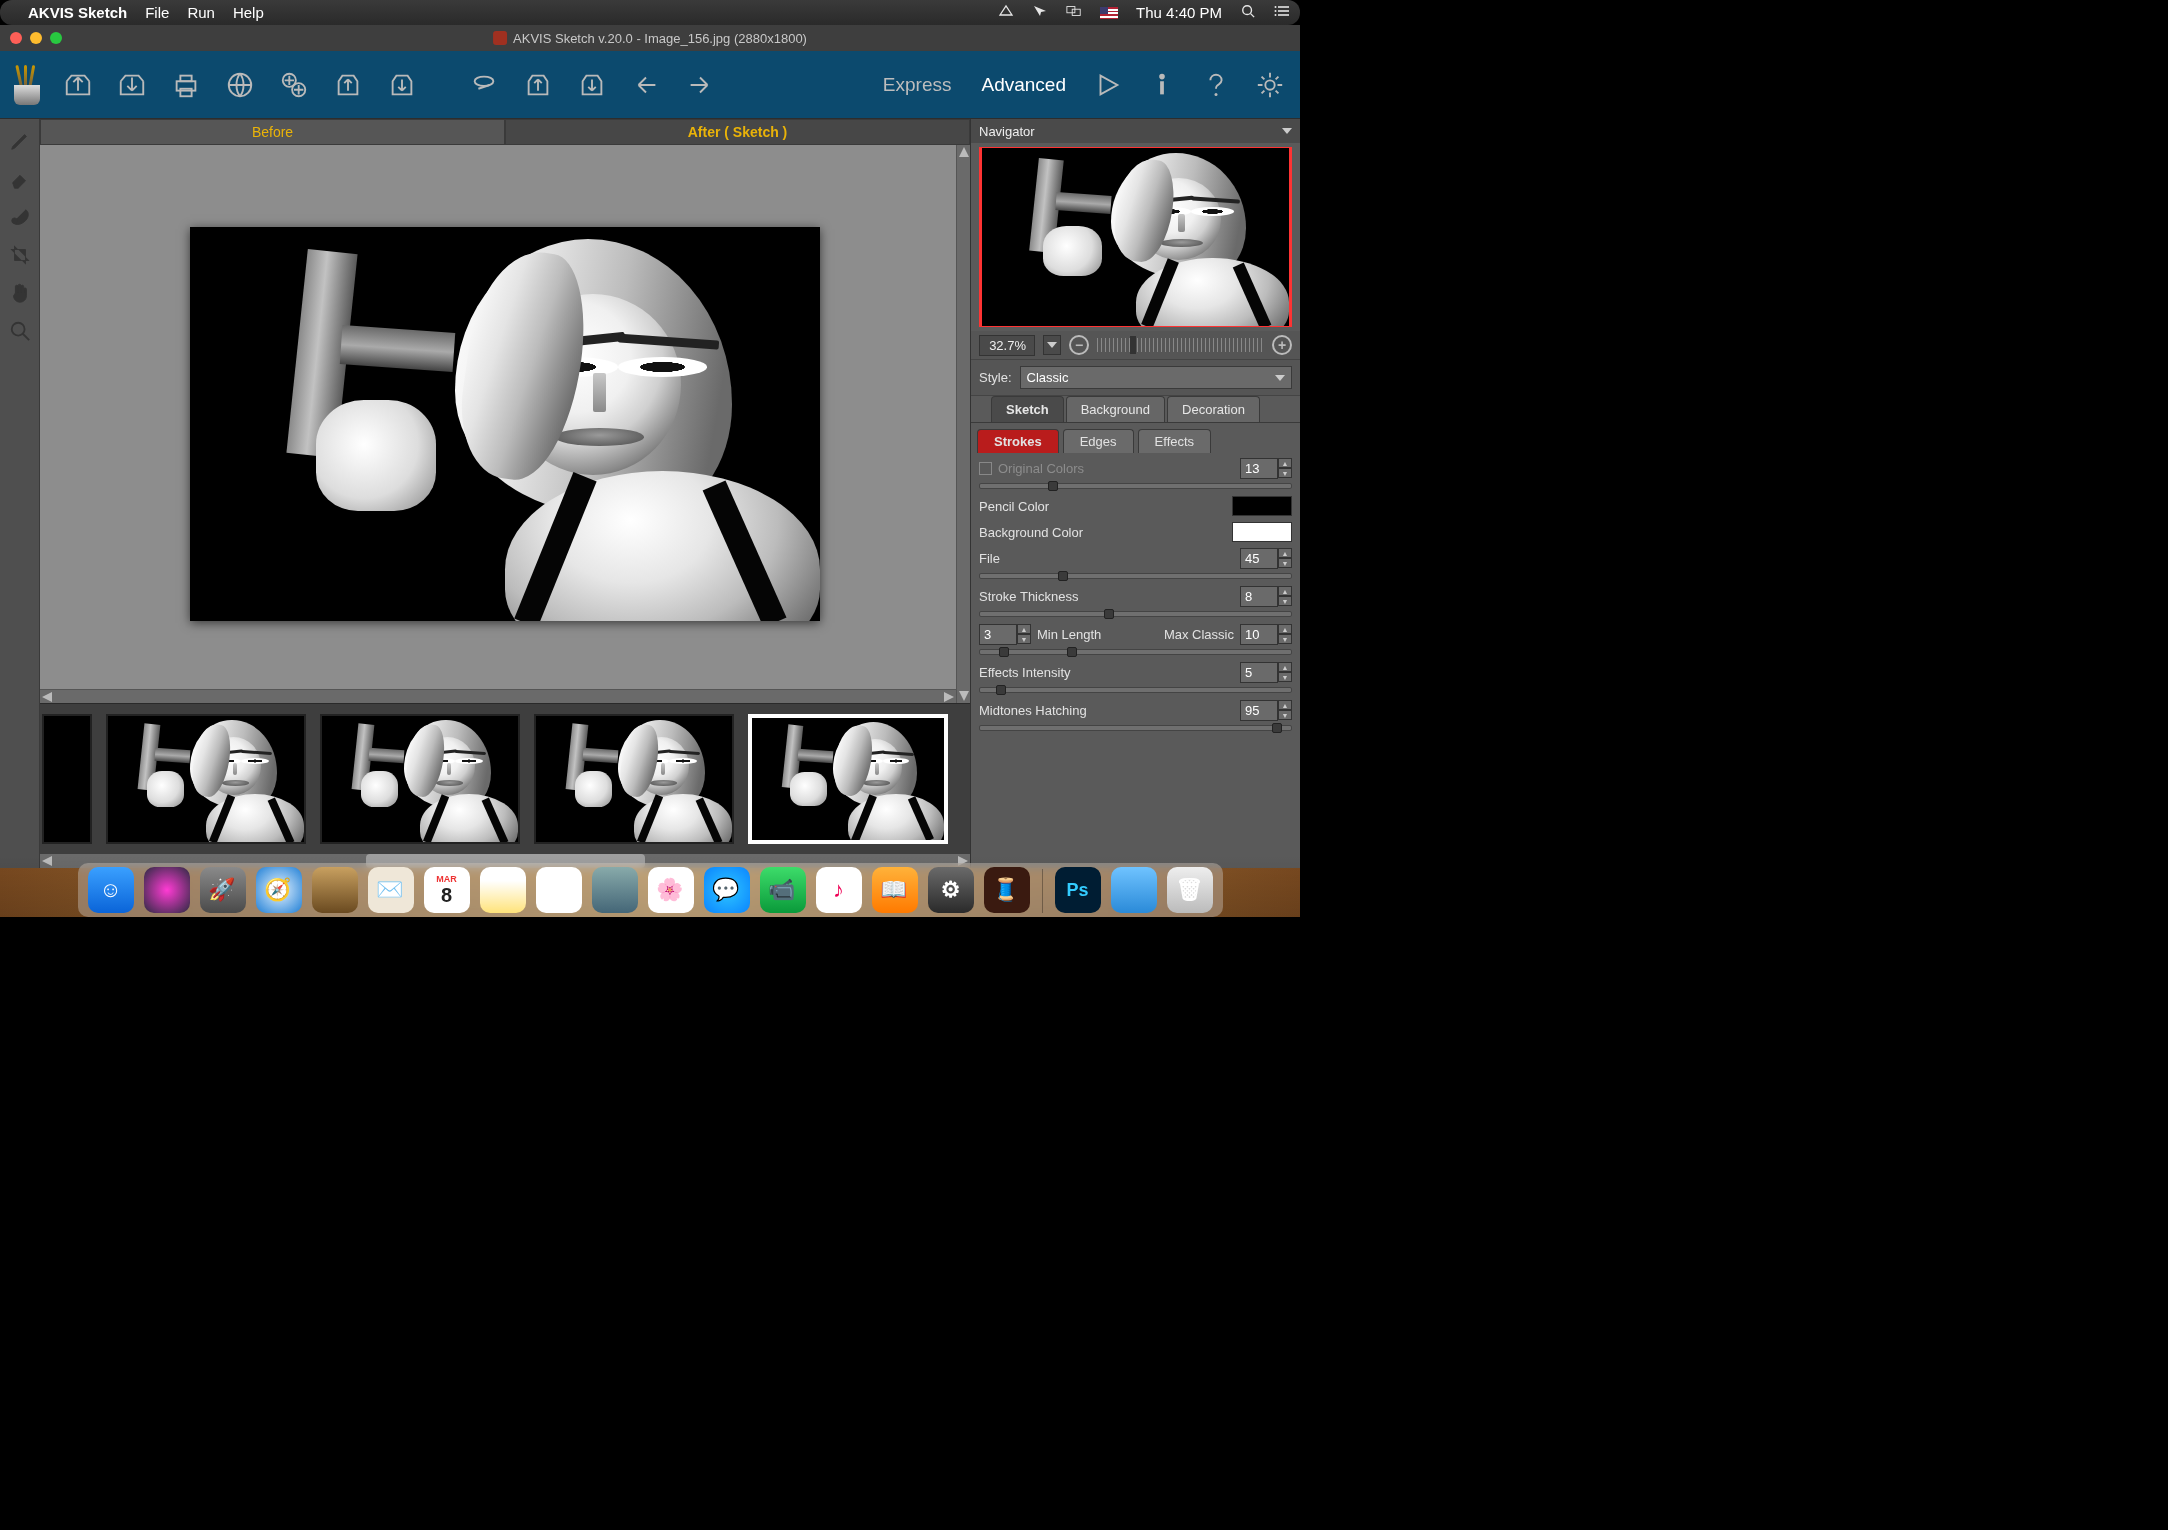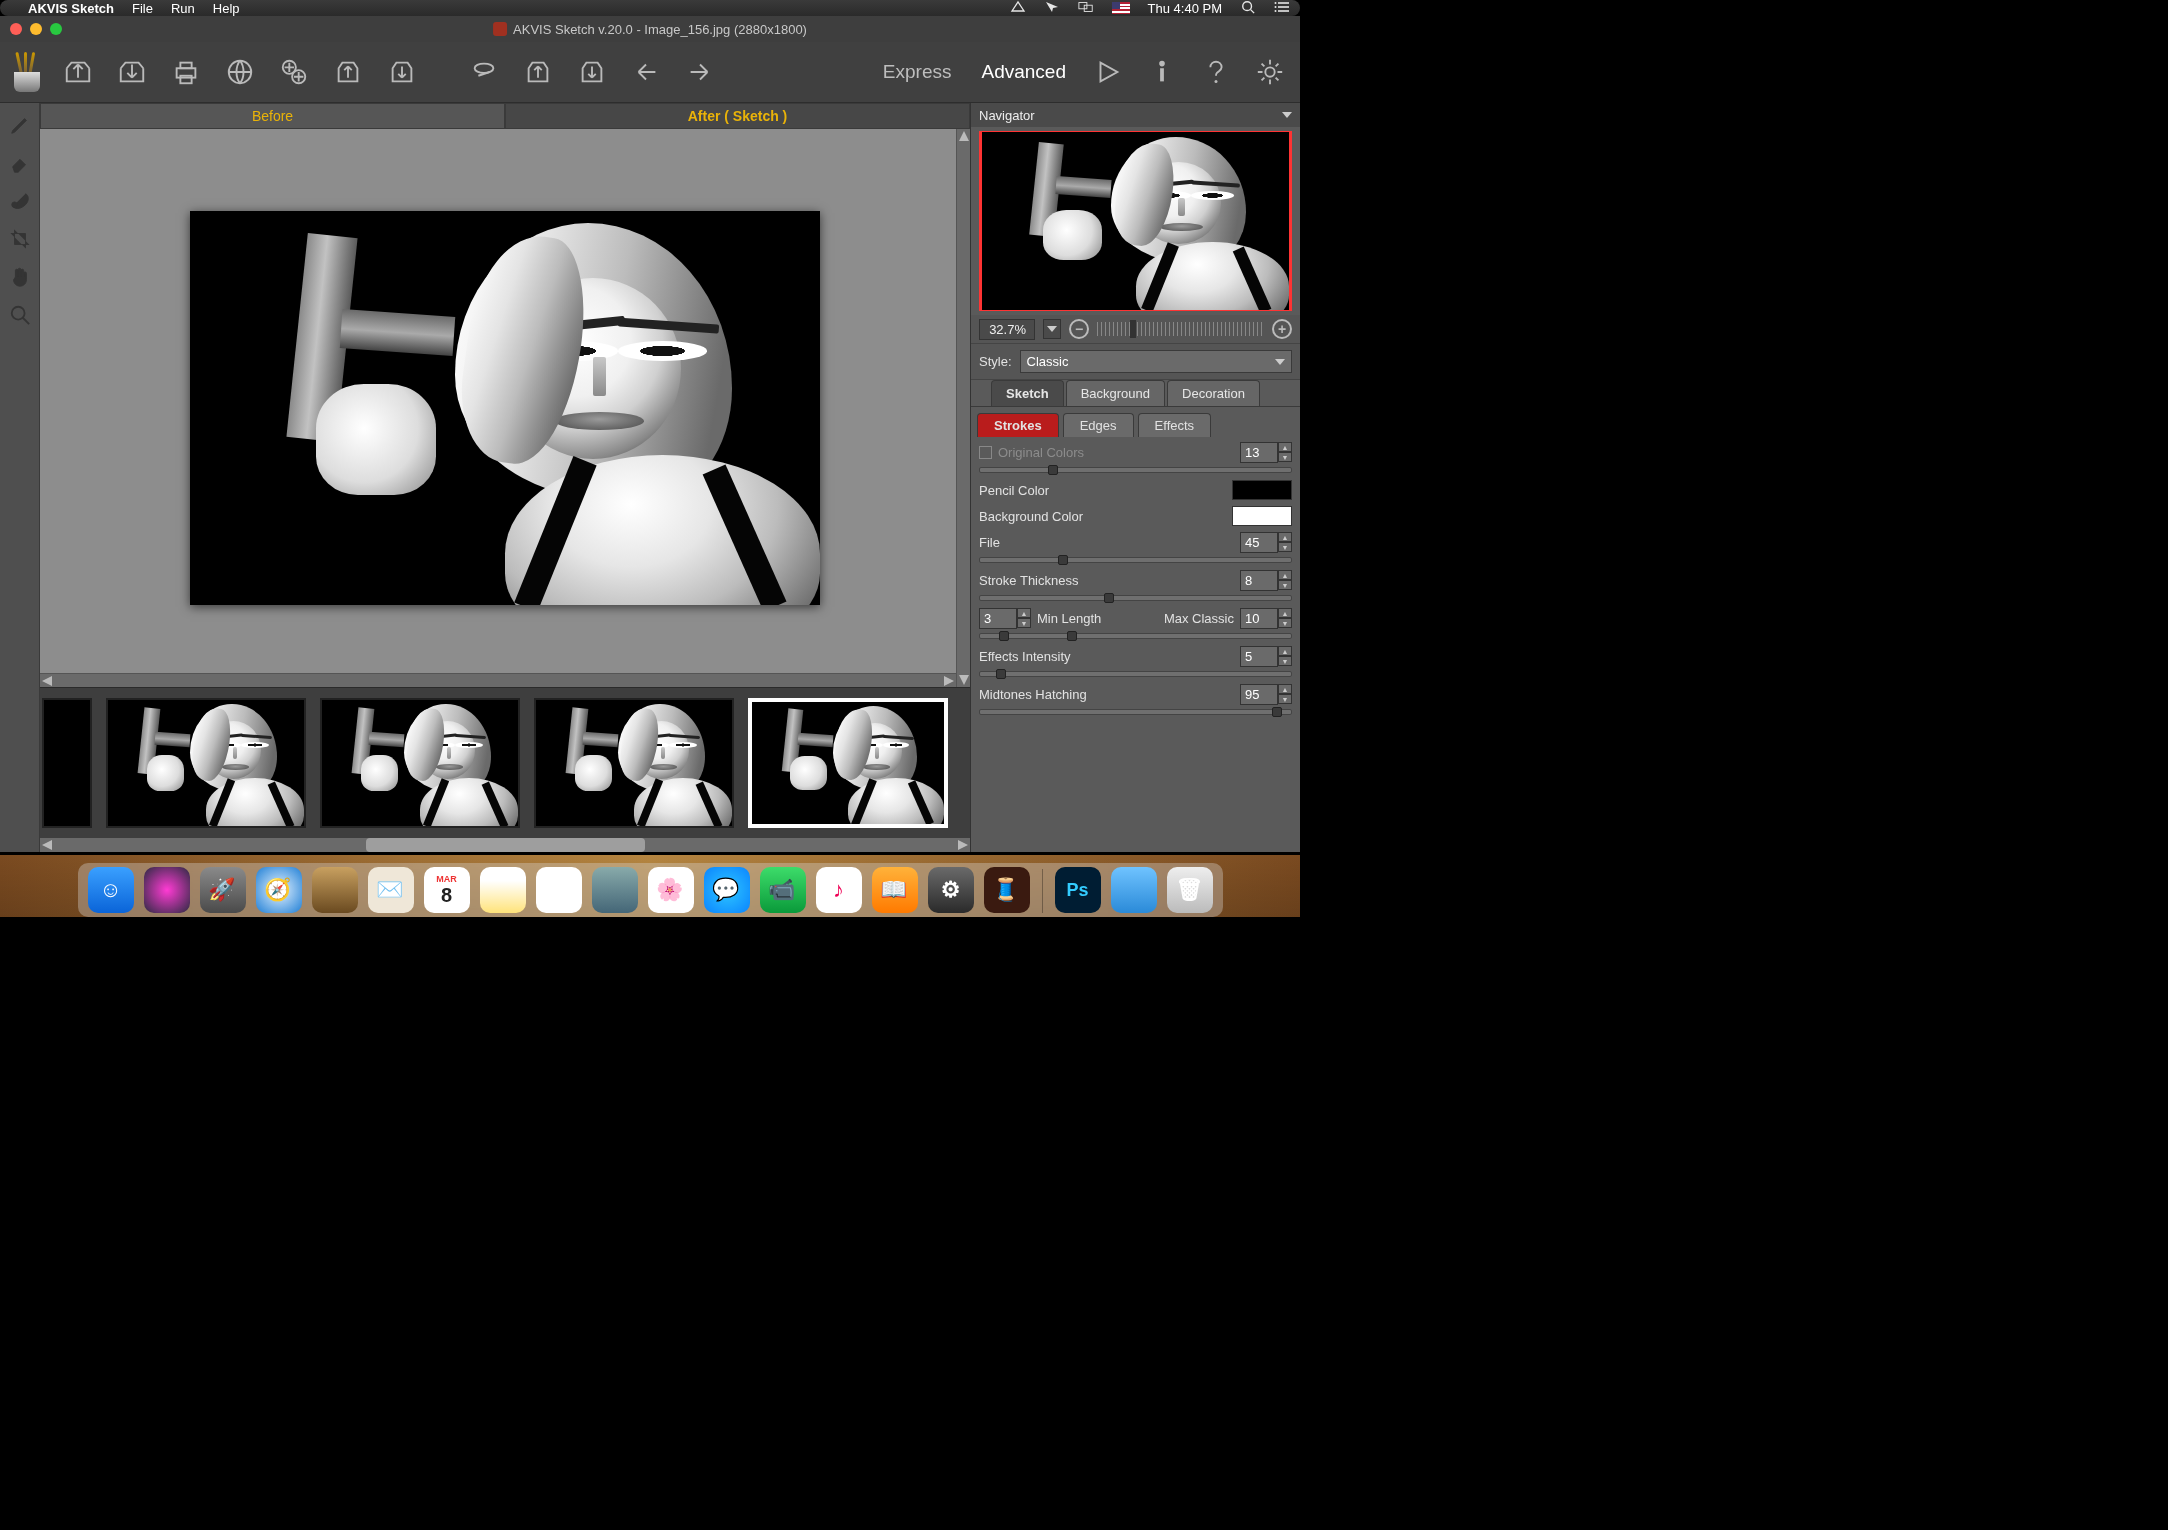--- a/index.html
+++ b/index.html
@@ -1,27 +1,27 @@
 <!DOCTYPE html>
 <html><head>
 <meta charset="utf-8">
 <style>
 * { margin: 0; padding: 0; box-sizing: border-box; font-family: -apple-system, "Helvetica Neue", Arial, sans-serif; }
 body { width: 1300px; height: 917px; background: #000; overflow: hidden; position: relative; }
-.menubar { height: 16px; background: linear-gradient(#3a3a3a,#2a2a2a); display: flex; align-items: center; color: #fff; font-size: 13px; padding: 0 10px; justify-content: space-between; border-radius: 12px; }
+.menubar { height: 25px; background: linear-gradient(#3a3a3a,#2a2a2a); display: flex; align-items: center; color: #fff; font-size: 15px; padding: 0 10px; justify-content: space-between; border-radius: 12px; }
 .menubar .left, .menubar .right { display: flex; align-items: center; gap: 18px; }
 .menubar .app { font-weight: 700; }
 .apple { font-size: 15px; }
 .titlebar { height: 26px; background: #3e3e3e; display: flex; align-items: center; position: relative; padding-left: 10px; }
 .traffic { display: flex; gap: 8px; }
 .traffic span { width: 12px; height: 12px; border-radius: 50%; display: inline-block; }
 .red { background: #ff5f57; } .yellow { background: #febc2e; } .green { background: #28c840; }
 .titlebar .title { position: absolute; left: 50%; transform: translateX(-50%); color: #c8c8c8; font-size: 13px; display: flex; align-items: center; gap: 6px; }
 .title-bug { width: 14px; height: 14px; background: #a03020; border-radius: 3px; display: inline-block; }
-.toolbar { height: 61px; background: #404040; display: flex; align-items: center; padding: 0 10px; gap: 14px; border-bottom: 1px solid #2d2d2d; }
+.toolbar { height: 68px; background: #0c4a6e; display: flex; align-items: center; padding: 0 10px; gap: 14px; border-bottom: 1px solid #2d2d2d; }
 .toolbar .spacer { flex: 1; }
 .tbtn { width: 40px; height: 40px; display: flex; align-items: center; justify-content: center; color: #b8b8b8; cursor: pointer; }
 .tbtn svg { width: 30px; height: 30px; fill: none; stroke: #bababa; stroke-width: 2; }
 .brush-cup { width: 34px; height: 40px; position: relative; }
 .brush-cup .cup { position: absolute; bottom: 0; left: 4px; width: 26px; height: 20px; background: linear-gradient(#ddd,#777); border-radius: 0 0 6px 6px; }
 .brush-cup .br { position: absolute; width: 3px; height: 26px; top: 0; background: linear-gradient(#c90,#654); border-radius: 2px; }
 .mode { color: #bdbdbd; font-size: 19px; padding: 4px 8px; cursor: pointer; }
 .mode.active { color: #fff; }
 .main { display: flex; height: calc(100% - 24px - 26px - 56px - 62px); background: #4f4f4f; }
 .sidetools { width: 40px; background: #4f4f4f; display: flex; flex-direction: column; align-items: center; gap: 6px; padding-top: 6px; border-right: 1px solid #3a3a3a; }

